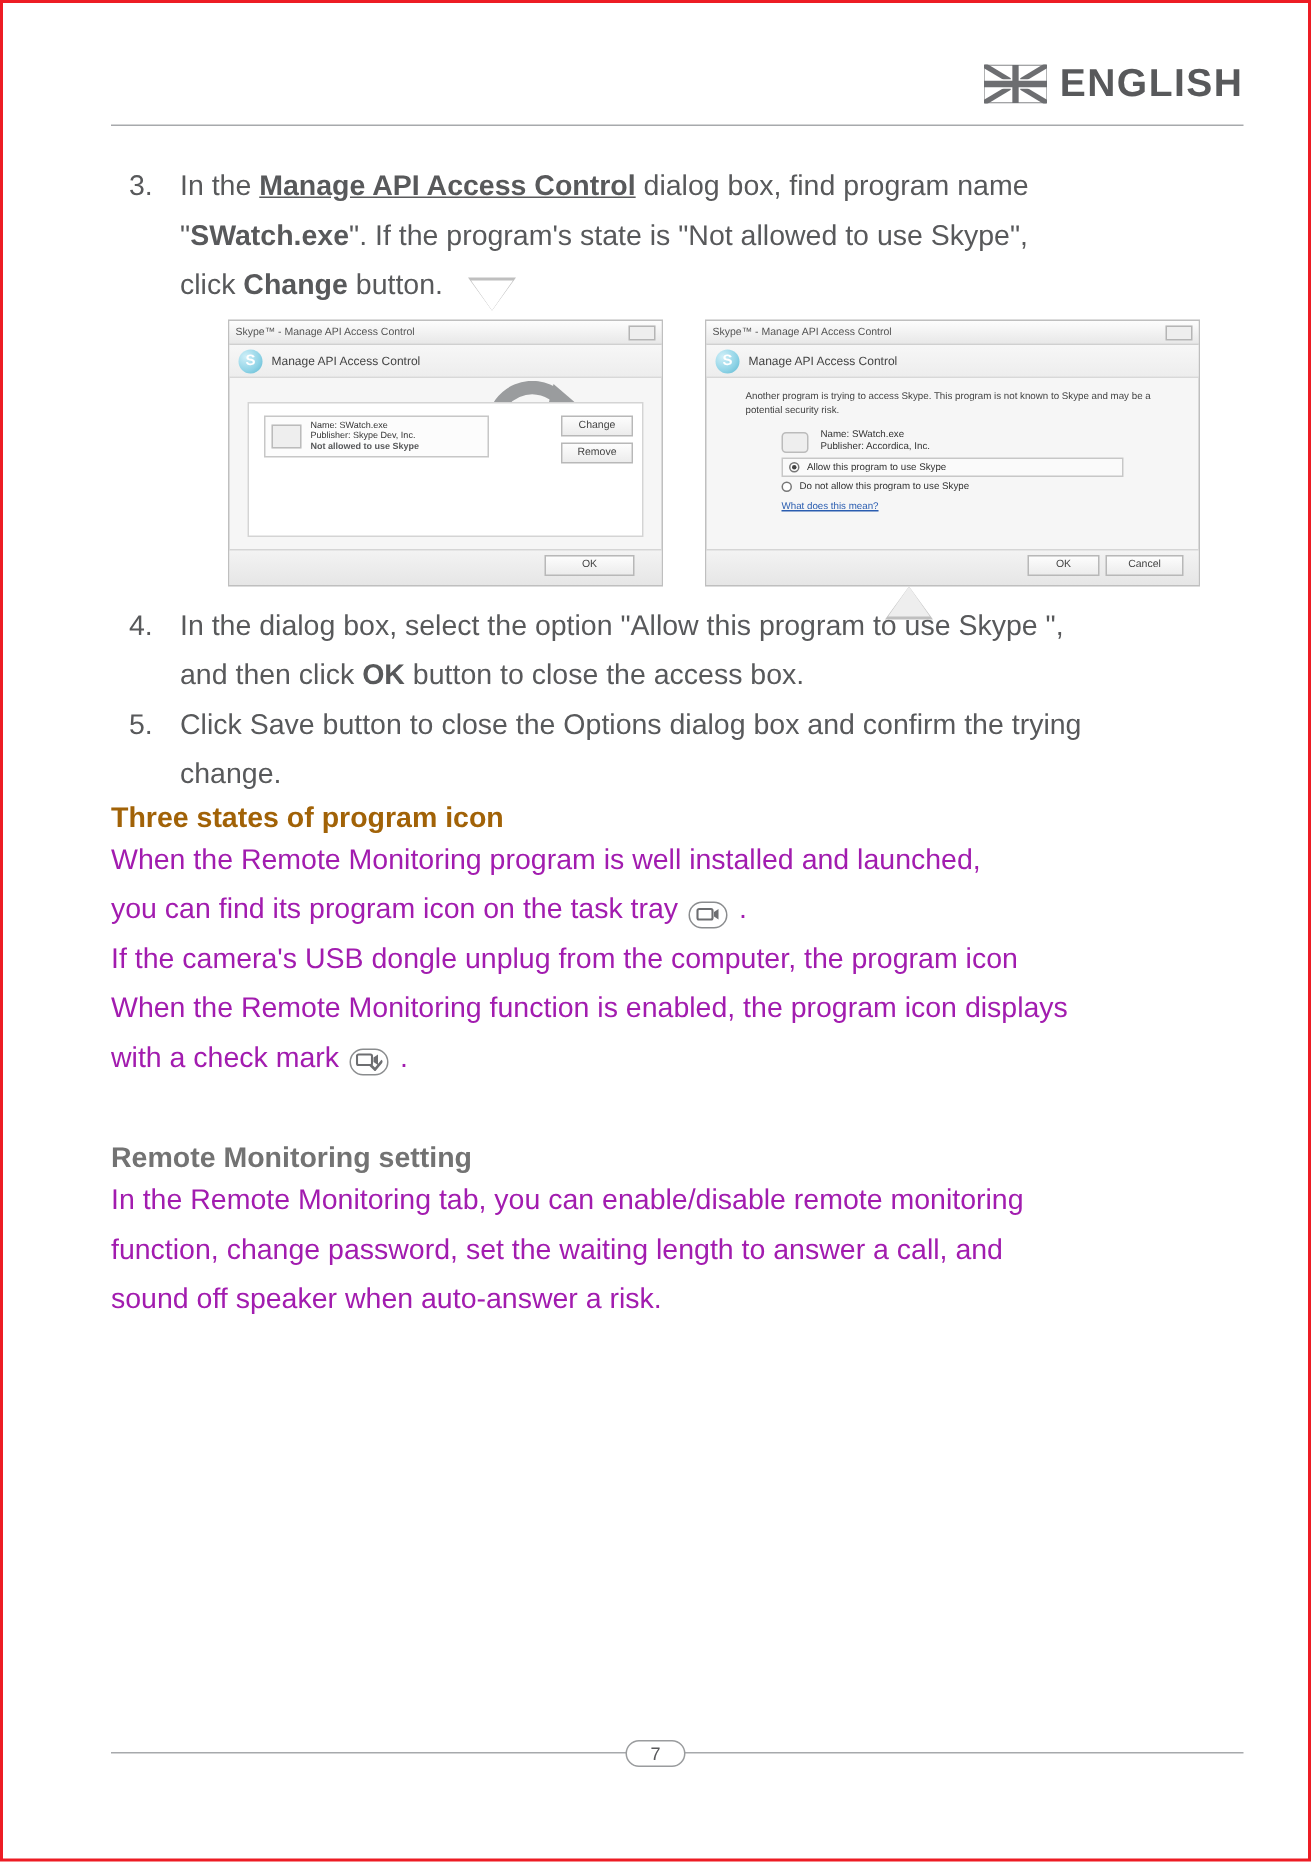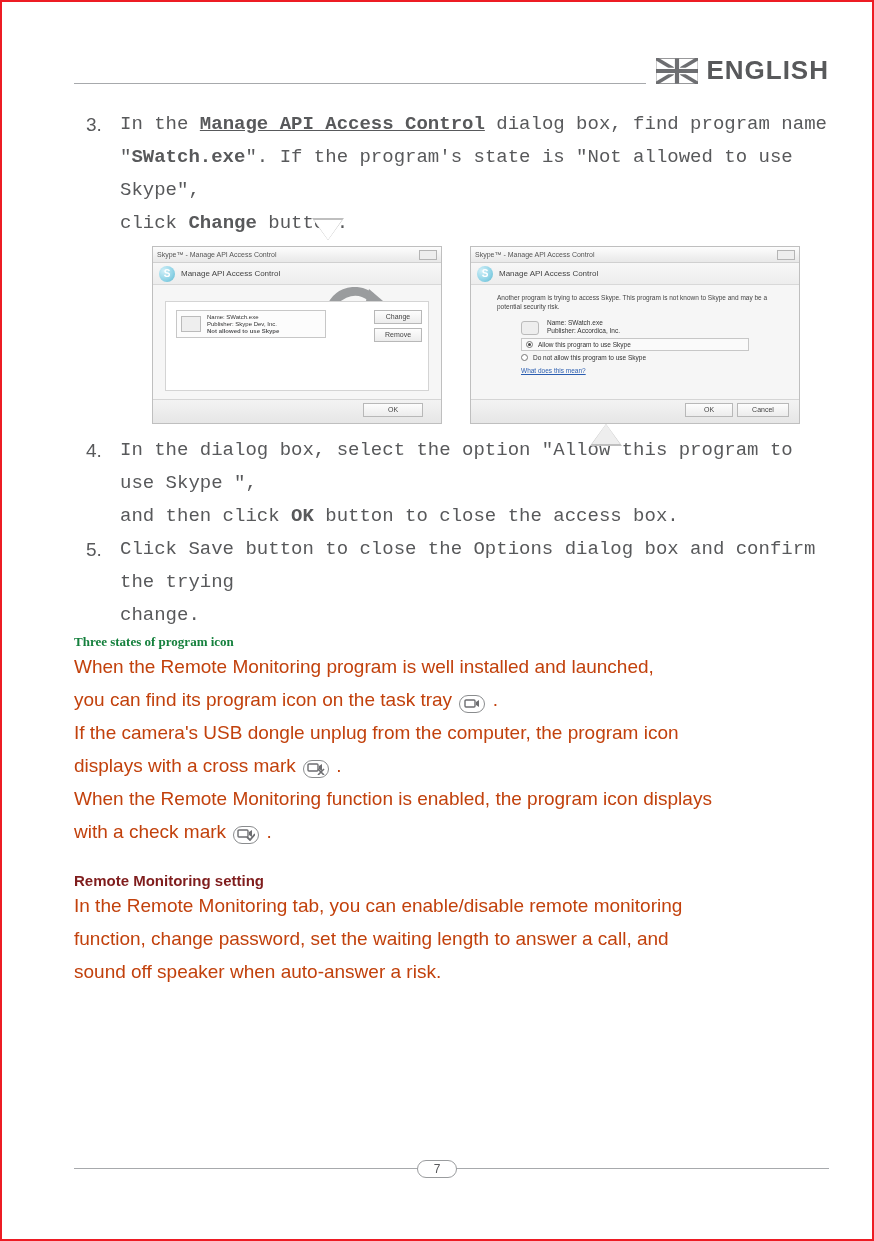--- a/index.html
+++ b/index.html
@@ -1,31 +1,31 @@
 <!DOCTYPE html>
 <html><head>
 <meta charset="utf-8">
 <style>
   * { box-sizing: border-box; margin: 0; padding: 0; }
   html, body { width: 874px; height: 1241px; background: #fff; font-family: Arial, Helvetica, sans-serif; color: #58595b; }
   .outer-border { position: absolute; left: 0; top: 0; width: 874px; height: 1241px; border: 2px solid #ed1c24; }
   
   .hdr-rule { position: absolute; left: 74px; right: 45px; top: 83px; height: 1px; background: #a7a9ac; }
-  .lang-block { position: absolute; right: 45px; top: 55px; display: flex; align-items: center; gap: 8px; background:#fff; padding-left:10px; }
+  .lang-block { position: absolute; right: 45px; top: 40px; display: flex; align-items: center; gap: 8px; background:#fff; padding-left:10px; }
   .lang-text { font-size: 26px; font-weight: 700; letter-spacing: 1px; color: #58595b; }
   .uk-flag { width: 42px; height: 26px; }
   
   .content { position: absolute; left: 74px; right: 45px; top: 108px; bottom: 80px; }
   
   .ol-row { display: flex; gap: 0; font-size: 19px; line-height: 33px; color:#58595b; }
   .ol-num { width: 46px; flex: 0 0 46px; text-align: left; padding-left: 12px; }
   .ol-body { flex: 1; }
-  .ol-body .line { display: block; font-family: Liberation Mono, monospace; }
+  .ol-body .line { display: block; }
   .b { font-weight: 700; color:#58595b; }
-  .para { font-size: 19px; line-height: 33px; color:#c2410c; }
+  .para { font-size: 19px; line-height: 33px; color:#a21caf; }
   
   .shots { display: flex; gap: 28px; margin: 6px 0 10px 78px; }
   .shot { width: 290px; height: 178px; position: relative; }
   .win { position:absolute; inset:0; border:1px solid #bfbfbf; background:#f6f6f6; }
   .titlebar { height:16px; background:linear-gradient(#fdfdfd,#e8e8e8); border-bottom:1px solid #d0d0d0; position:relative; font-size:7px; color:#555; padding-left:4px; line-height:16px; }
   .titlebar .wbtn { position:absolute; right:4px; top:3px; width:18px; height:10px; border:1px solid #b5b5b5; background:#eee; }
   .subhdr { height:22px; background:linear-gradient(#f7f7f7,#ededed); border-bottom:1px solid #d8d8d8; display:flex; align-items:center; gap:6px; padding-left:6px; }
   .sicon { width:16px; height:16px; border-radius:50%; background:radial-gradient(circle at 30% 30%, #cfeff8, #8fd3e6 60%, #5bb7cf); position:relative; }
   .sicon::after{content:"S"; position:absolute; inset:0; text-align:center; font-size:10px; font-weight:700; color:#fff; line-height:16px;}
   .subhdr-text { font-size:8px; color:#444; }
@@ -50,22 +50,22 @@
   .lnk{ font-size:6.5px; color:#2a5db0; text-decoration:underline; display:block; margin:6px 42px 0;}
   .ok-b{ right:66px; bottom:6px; }
   .cancel-b{ right:10px; bottom:6px; width:52px; }
   
   .tri-down{ position:absolute; left:162px; top:-26px; width:0; height:0; border-left:14px solid transparent; border-right:14px solid transparent; border-top:20px solid #fff; filter: drop-shadow(0 0 0 #bbb); }
   .tri-down-outline{ position:absolute; left:160px; top:-28px; width:0; height:0; border-left:16px solid transparent; border-right:16px solid transparent; border-top:22px solid #bfbfbf; }
   .tri-up-outline{ position:absolute; left:120px; bottom:-22px; width:0; height:0; border-left:16px solid transparent; border-right:16px solid transparent; border-bottom:22px solid #bfbfbf; }
   .tri-up{ position:absolute; left:122px; bottom:-20px; width:0; height:0; border-left:14px solid transparent; border-right:14px solid transparent; border-bottom:20px solid #eee; }
   
   .h2 { font-size: 21px; font-weight: 700; color:#58595b; margin-top: 30px; margin-bottom: 4px; }
-  .h3 { font-size: 13px; font-weight: 700; color:#15803d; margin-top: 2px; font-family: Liberation Serif, serif; }
-  .h3b{ font-size:15px; font-weight:700; color:#7f1d1d; margin-top:24px;}
+  .h3 { font-size: 19px; font-weight: 700; color:#a16207; margin-top: 2px; }
+  .h3b{ font-size:19px; font-weight:700; color:#737373; margin-top:40px;}
   
   .tray { display:inline-flex; align-items:center; justify-content:center; width:26px; height:18px; border:1.5px solid #8a8c8e; border-radius:10px; vertical-align:-3px; margin:0 2px; background:#fff; position:relative; }
   .tray svg{ display:block; }
   
   .ftr-rule { position:absolute; left:74px; right:45px; bottom:72px; height:1px; background:#a7a9ac; }
   .page-oval { position:absolute; left:50%; transform:translateX(-50%); bottom:63px; width:40px; height:18px; border:1px solid #9a9c9e; border-radius:10px; background:#fff; text-align:center; font-size:12px; line-height:17px; color:#58595b; }
 </style>
 </head>
 <body>
 
@@ -203,34 +203,20 @@
     <span>you can find its program icon on the task tray </span>
     <span class="tray">
       <svg width="16" height="11" viewBox="0 0 16 11">
           <rect x="1" y="2" width="10" height="7" rx="1" fill="none" stroke="#6d6e71" stroke-width="1.4"></rect>
           <polygon points="12,4 15,2 15,9 12,7" fill="#6d6e71"></polygon>
         </svg>
     </span>
     <span> .</span>
   </div>
   <div class="para">If the camera's USB dongle unplug from the computer, the program icon</div>
-  <div class="para">
-    <span>displays with a cross mark </span>
-    <span class="tray">
-      <svg width="18" height="13" viewBox="0 0 18 13">
-          <rect x="1" y="2" width="10" height="7" rx="1" fill="none" stroke="#6d6e71" stroke-width="1.4"></rect>
-          <polygon points="12,4 15,2 15,9 12,7" fill="#6d6e71"></polygon>
-          <g stroke="#6d6e71" stroke-width="1.6">
-            <line x1="11" y1="7" x2="17" y2="13"></line>
-            <line x1="17" y1="7" x2="11" y2="13"></line>
-          </g>
-        </svg>
-    </span>
-    <span> .</span>
-  </div>
   <div class="para">When the Remote Monitoring function is enabled, the program icon displays</div>
   <div class="para">
     <span>with a check mark </span>
     <span class="tray">
       <svg width="18" height="13" viewBox="0 0 18 13">
           <rect x="1" y="2" width="10" height="7" rx="1" fill="none" stroke="#6d6e71" stroke-width="1.4"></rect>
           <polygon points="12,4 15,2 15,9 12,7" fill="#6d6e71"></polygon>
           <polyline points="10,9 13,12 18,6" fill="none" stroke="#6d6e71" stroke-width="1.8"></polyline>
         </svg>
     </span>

